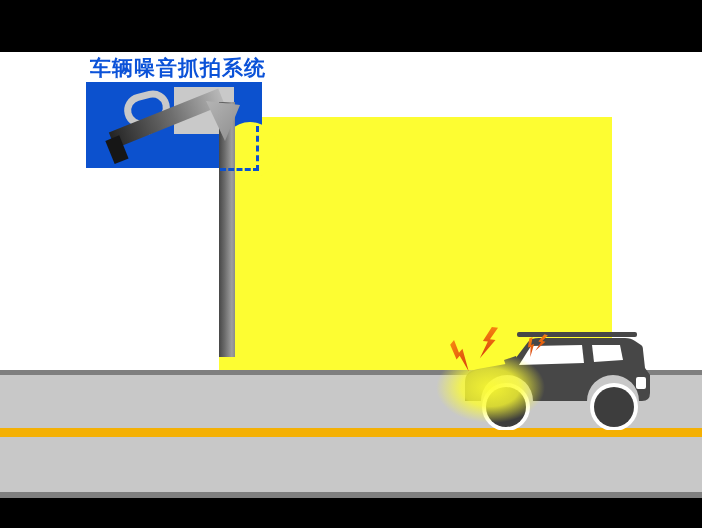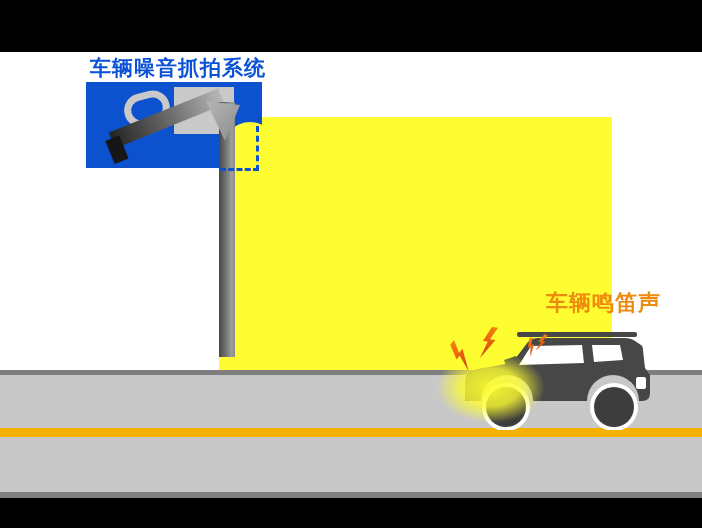--- a/index.html
+++ b/index.html
@@ -119,18 +119,17 @@
         <stop offset="1" style="stop-color:var(--bolt-dark,#D63D0E)"></stop>
       </linearGradient>
       <path id="bolt" d="M16,0 L4,24 L12,24 L2,52 L24,20 L15,20 L26,0 Z"></path>
     </defs>
     <use href="#bolt" transform="translate(4,34) rotate(-50) scale(0.60)" fill="url(#boltGrad)"></use>
     <use href="#bolt" transform="translate(42,8) rotate(6) scale(0.62)" fill="url(#boltGrad)"></use>
     <use href="#bolt" transform="translate(84,22) rotate(-18) scale(0.35)" fill="url(#boltGrad)"></use>
     <use href="#bolt" transform="translate(99,15) rotate(14) scale(0.35)" fill="url(#boltGrad)"></use>
   </svg>
 
-  <div class="abs horn-label">车辆鸣笛声</div>
 
   <div class="abs band-top"></div>
   <div class="abs band-bottom"></div>
 
 </div>
 
 </body></html>

